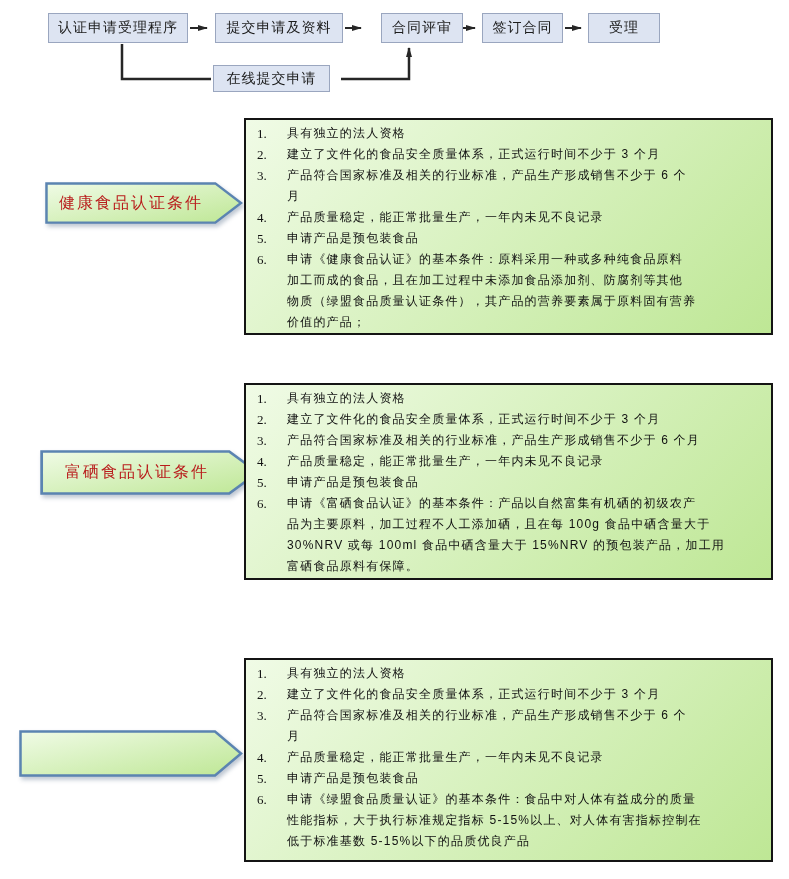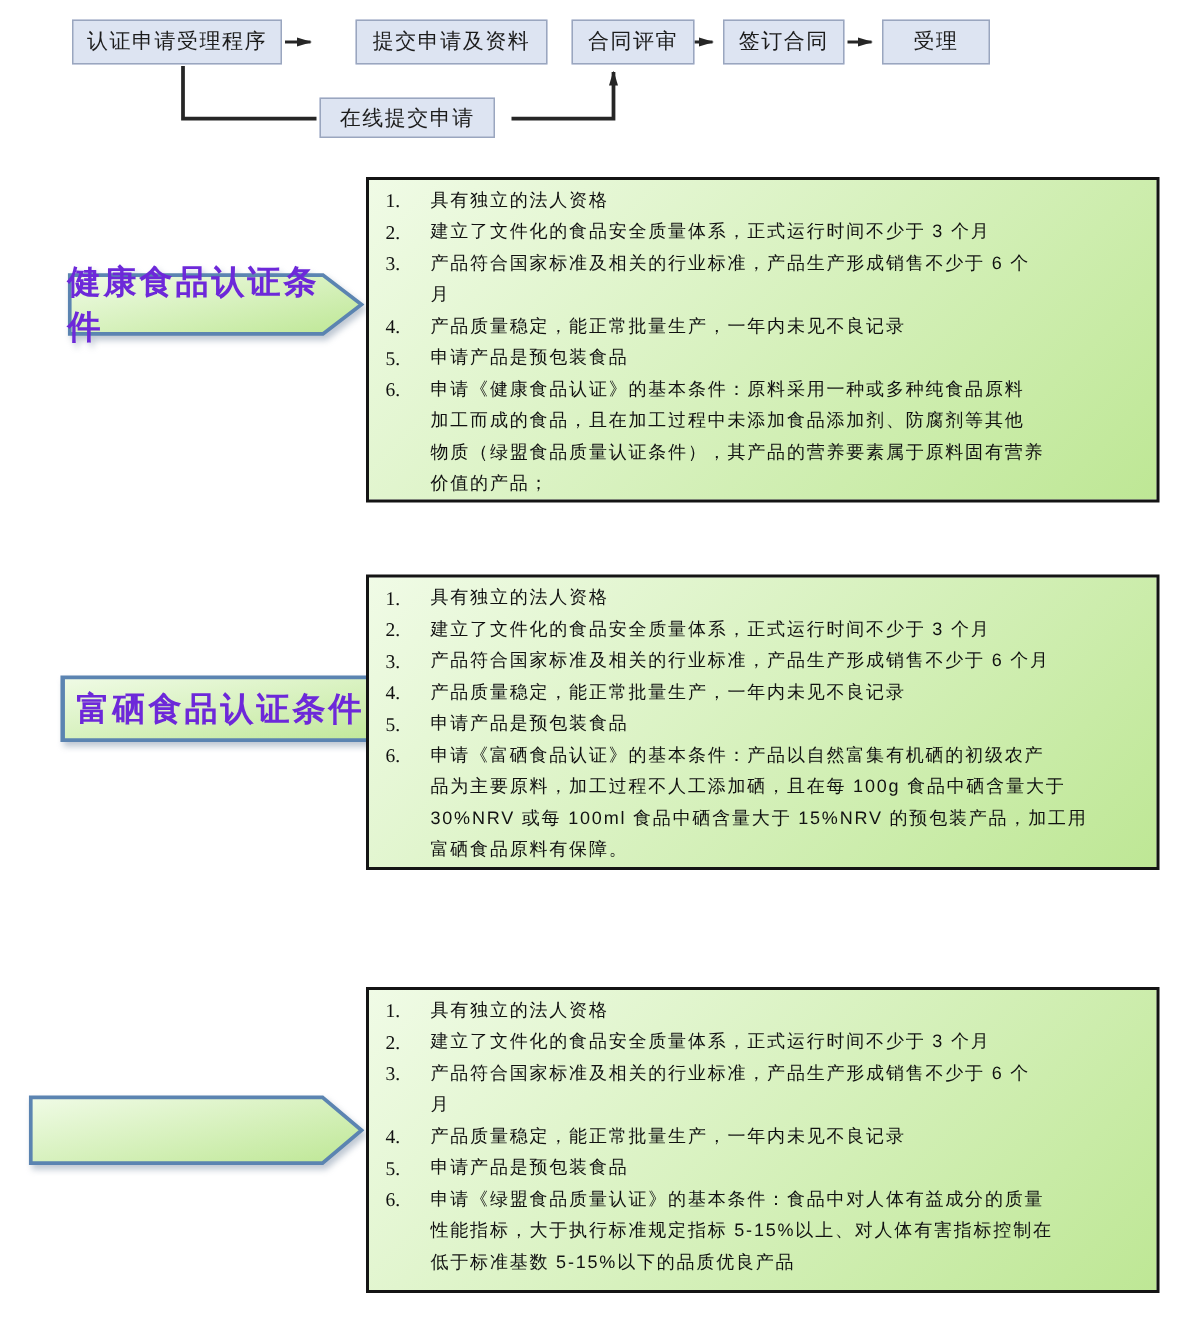--- a/index.html
+++ b/index.html
@@ -20,21 +20,21 @@
   .flow-lines{position:absolute;left:0;top:0;width:789px;height:110px;}
   .fbox{
     position:absolute;height:30px;
     background:var(--flow-box-fill);
     border:1px solid var(--flow-box-border);
     display:flex;align-items:center;justify-content:center;
     font-size:14px;letter-spacing:1px;color:#1c1c1c;
     box-sizing:border-box;
   }
   .fb1{left:48px;top:13px;width:140px;font-family:Liberation Serif, serif;}
-  .fb2{left:215px;top:13px;width:128px;margin-left:22px;}
+  .fb2{left:215px;top:13px;width:128px;}
   .fb3{left:368px;top:13px;width:82px;margin-left:13px;}
   .fb4{left:482px;top:13px;width:81px;}
   .fb5{left:588px;top:13px;width:72px;}
   .fb6{left:213px;top:65px;width:117px;height:27px;}
 
   
   .gbox{
     position:absolute;left:244px;width:529px;
     background:linear-gradient(135deg,var(--green-box-light) 0%,var(--green-box-dark) 100%);
     border:2px solid var(--green-box-border);
@@ -53,24 +53,24 @@
   .txt{
     flex:1;font-size:12px;line-height:21px;letter-spacing:1.2px;
     white-space:pre-wrap;color:#111;
   }
 
   .label{position:absolute;filter:drop-shadow(2px 3px 2px rgba(110,130,155,.45));}
   .label svg{position:absolute;left:0;top:0;width:100%;height:100%;}
   .label .lbl-text{
     position:absolute;left:0;top:0;right:26px;bottom:0;
     display:flex;align-items:center;justify-content:center;
-    font-weight:bold;font-size:22px;letter-spacing:2px;color:#6d28d9;
+    font-weight:normal;font-size:16px;letter-spacing:2px;color:#b91c1c;
   }
   .lab1{left:45px;top:182px;width:198px;height:42px;}
-  .lab2{left:40px;top:450px;width:220px;height:45px;padding-left:20px;}
+  .lab2{left:40px;top:450px;width:220px;height:45px;}
   .lab3{left:19px;top:730px;width:224px;height:47px;}
   .stop-a{stop-color:var(--green-box-light);}
   .stop-b{stop-color:var(--green-box-dark);}
 </style>
 </head>
 <body>
 
 <div class="page">
 
   <div class="flow">

